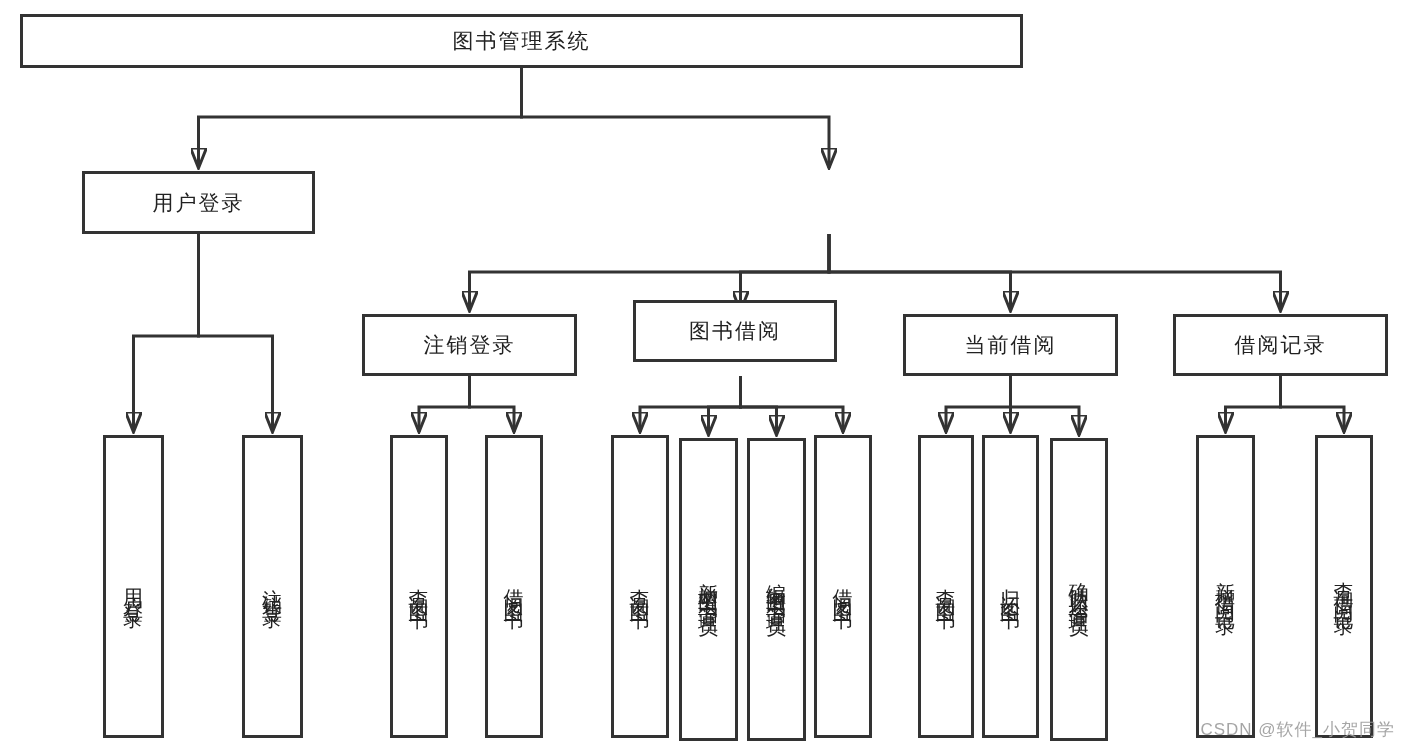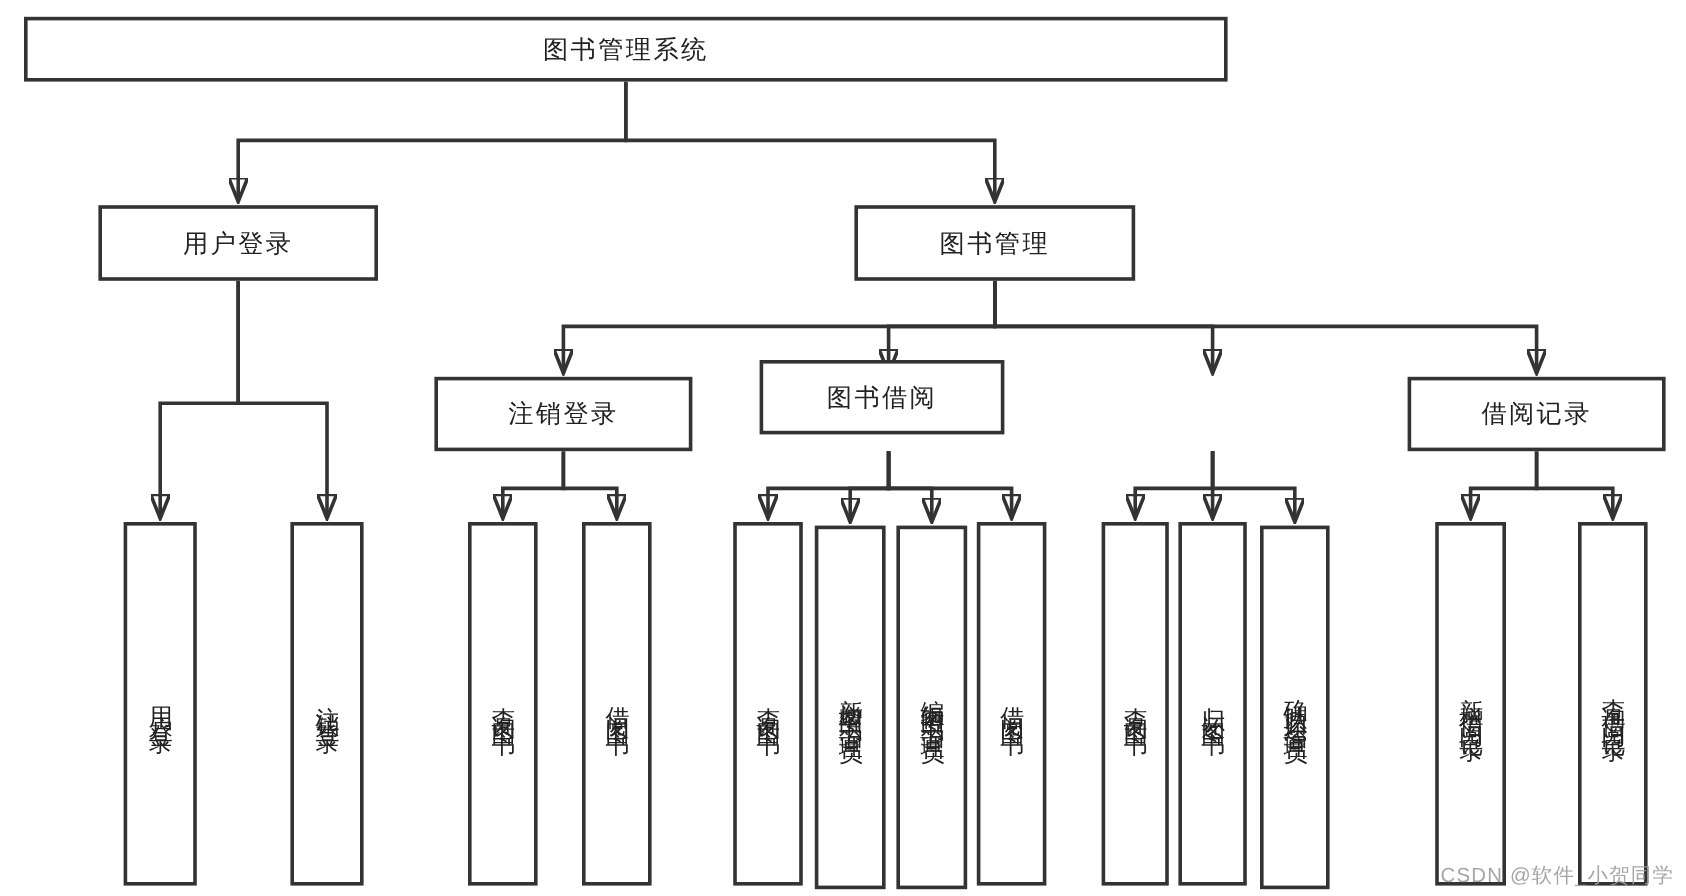--- a/index.html
+++ b/index.html
@@ -62,29 +62,29 @@
     <path d="M1280.5,376 V407 H1344 V432" marker-end="url(#arr)"></path>
   </svg>
 
   <div class="box h" style="left:20px;top:14px;width:1003px;height:54px">
     <span>图书管理系统</span>
   </div>
 
   <div class="box h" style="left:82px;top:171px;width:233px;height:63px">
     <span>用户登录</span>
   </div>
-  <div class="box h" style="left:712px;top:171px;width:234px;height:63px">
-    <span>图书管理</span>
-  </div>
 
   <div class="box h" style="left:362px;top:314px;width:215px;height:62px">
     <span>注销登录</span>
   </div>
   <div class="box h" style="left:633px;top:300px;width:204px;height:62px">
     <span>图书借阅</span>
+  </div>
+  <div class="box h" style="left:903px;top:314px;width:215px;height:62px">
+    <span>当前借阅</span>
   </div>
   <div class="box h" style="left:1173px;top:314px;width:215px;height:62px">
     <span>借阅记录</span>
   </div>
 
   <div class="box v" style="left:103px;top:435px;width:61px;height:303px">
     <span>用户登录</span>
   </div>
   <div class="box v" style="left:242px;top:435px;width:61px;height:303px">
     <span>注销登录</span>

